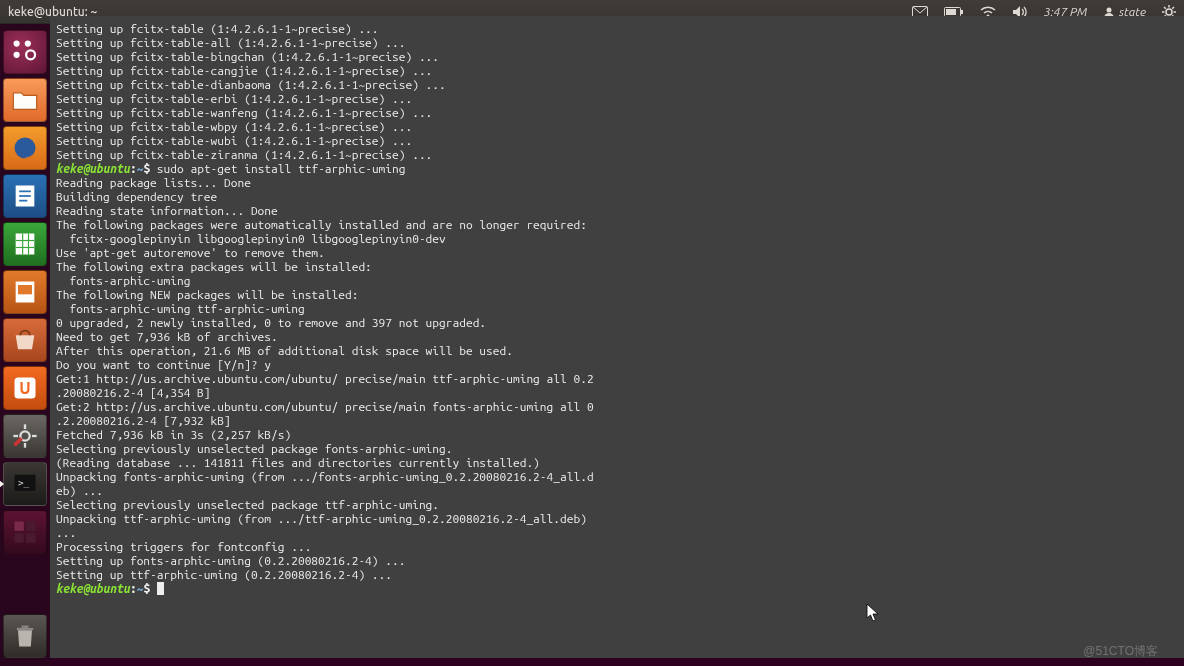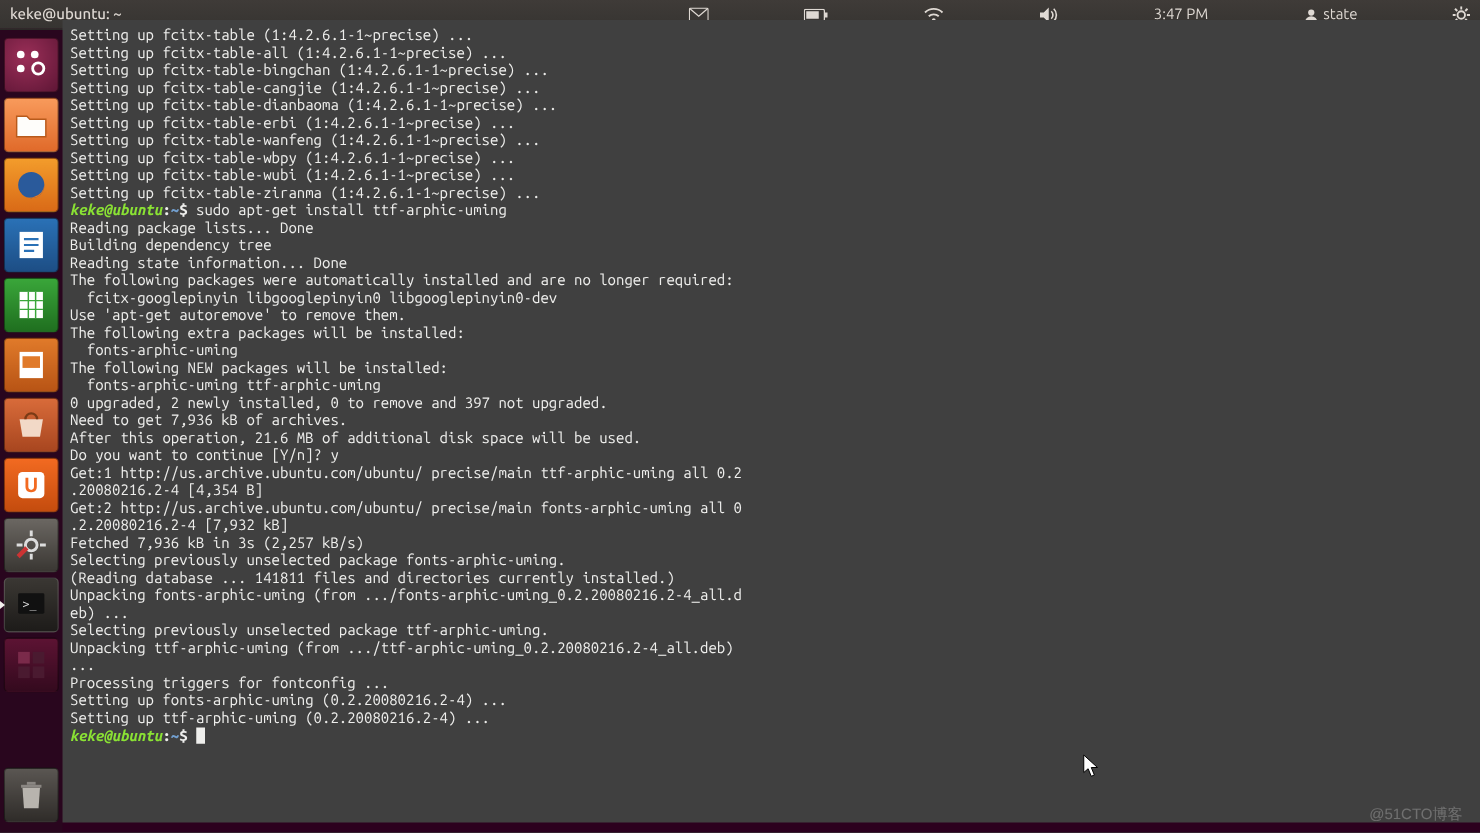--- a/index.html
+++ b/index.html
@@ -14,25 +14,24 @@
   .topbar {
     height: 24px;
     background: linear-gradient(to bottom, #3f3b38 0%, #363431 100%);
     display: flex;
     align-items: center;
     color: #dfd9d3;
     font-family: "Ubuntu", sans-serif;
     font-size: 12px;
     padding: 0 8px;
     border-bottom: 1px solid #2b2927;
-    gap: 46px;
   }
   .topbar .title { flex: 0 0 auto; font-weight: 500; }
   .topbar .spacer { flex: 1; }
-  .topbar .ind { margin-left: 30px; display: flex; align-items: center; }
+  .topbar .ind { margin-left: 16px; display: flex; align-items: center; font-style: italic; }
   .topbar svg { display:block; }
   .launcher {
     position: absolute;
     left: 0;
     top: 24px;
     width: 50px;
     height: 642px;
     background: rgba(40, 10, 30, 0.6);
     display: flex;
     flex-direction: column;
@@ -86,21 +85,21 @@
     display:inline-block;
     width:7px; height:13px;
     background:#eeeeec;
     vertical-align: -2px;
   }
   .mouse-cursor {
     position:absolute; left:866px; top:603px;
     width:14px;height:20px; pointer-events:none;
   }
   .watermark {
-    position:absolute; right:14px; bottom:6px;
+    position:absolute; right:26px; bottom:6px;
     color: rgba(255,255,255,0.25);
     font-family: sans-serif; font-size:12px;
   }
 </style>
 </head>
 <body>
 
 <div class="topbar">
   <span class="title">keke@ubuntu: ~</span>
   <span class="spacer"></span>

